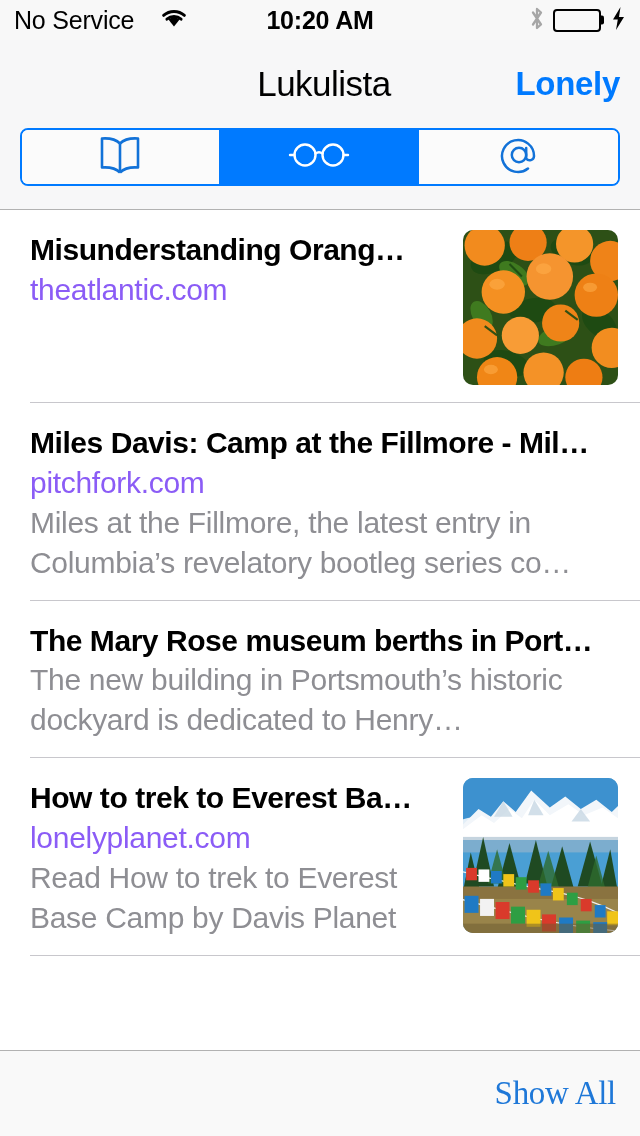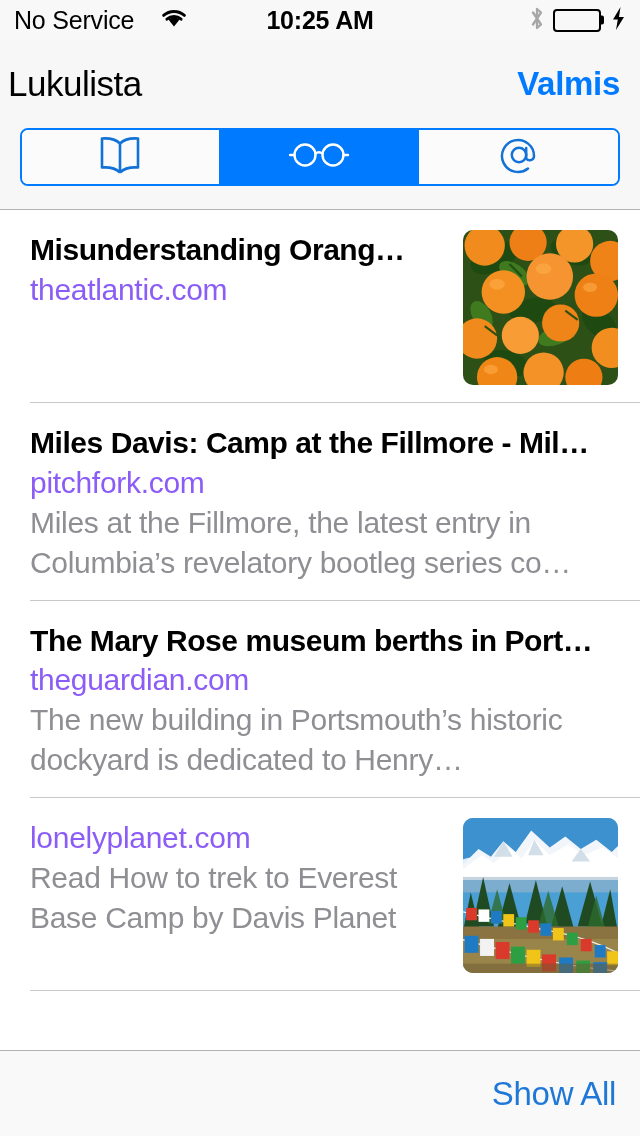--- a/index.html
+++ b/index.html
@@ -100,20 +100,21 @@
   .nav-top {
     position: relative;
     height: 88px;
     display: flex;
     align-items: center;
     padding: 0 20px;
   }
   .nav-title {
     position: absolute;
     left: 8px; right: 0;
+    text-align: center;
     font-size: 35px;
     font-weight: 500;
     color: #000;
     letter-spacing: -0.5px;
   }
   .nav-done {
     margin-left: auto;
     position: relative;
     z-index: 2;
     font-size: 33px;
@@ -215,20 +216,21 @@
 
   
   .toolbar {
     flex: 0 0 86px;
     background: #f9f9f9;
     border-top: 1px solid #b2b2b2;
     display: flex;
     align-items: center;
     justify-content: flex-end;
     padding: 0 24px;
+    font-family: Liberation Serif, serif;
   }
   .show-all {
     font-size: 33px;
     color: #1f78d8;
     letter-spacing: -0.3px;
     background: none;
     border: none;
     font-family: inherit;
     cursor: pointer;
     padding: 0;
@@ -245,21 +247,21 @@
       <span class="wifi-icon">
         <svg width="28" height="21" viewBox="0 0 28 21">
           <path d="M14 18.5 L8.4 11.6 a8.9 8.9 0 0 1 11.2 0 Z" fill="#000"></path>
           <path d="M3.6 7.4 a15.6 15.6 0 0 1 20.8 0" stroke="#000" stroke-width="2.9" fill="none" stroke-linecap="round"></path>
           <path d="M6.9 11.2 a10.9 10.9 0 0 1 14.2 0" stroke="#000" stroke-width="2.9" fill="none" stroke-linecap="round"></path>
         </svg>
       </span>
     </div>
 
     <div class="status-center">
-      <span class="status-time">10:25 AM</span>
+      <span class="status-time">10:20 AM</span>
     </div>
 
     <div class="status-right">
       <span class="bt-icon">
         <svg width="16" height="25" viewBox="0 0 16 25">
           <path d="M4 6.5 L12 18.5 L8 22 L8 3 L12 6.5 L4 18.5" stroke="#a6a6a6" stroke-width="2.3" fill="none" stroke-linejoin="round" stroke-linecap="round"></path>
         </svg>
       </span>
       <span class="battery">
         <span class="battery-fill"></span>
@@ -269,21 +271,21 @@
         <svg width="15" height="25" viewBox="0 0 15 25">
           <path d="M9.5 1 L2 13.5 L6.8 13.5 L5 24 L13 11 L8 11 Z" fill="#000"></path>
         </svg>
       </span>
     </div>
   </div>
 
   <div class="nav-bar">
     <div class="nav-top">
       <span class="nav-title">Lukulista</span>
-      <button class="nav-done">Valmis</button>
+      <button class="nav-done">Lonely</button>
     </div>
 
     <div class="segmented">
       <div class="segment">
         <span>
           <svg width="48" height="42" viewBox="0 0 48 42">
             <path d="M24 9.5 C20 5.5 13 4 6 4.5 L6 33.5 C13 33 20 34.5 24 38.5" stroke="#1272d8" stroke-width="2.6" fill="none" stroke-linejoin="round"></path>
             <path d="M24 9.5 C28 5.5 35 4 42 4.5 L42 33.5 C35 33 28 34.5 24 38.5" stroke="#1272d8" stroke-width="2.6" fill="none" stroke-linejoin="round"></path>
             <path d="M24 9.5 L24 38.5" stroke="#1272d8" stroke-width="2.6" fill="none"></path>
           </svg>
@@ -371,27 +373,27 @@
       <div class="item-text">
         <div class="item-title">Miles Davis: Camp at the Fillmore - Mil…</div>
         <div class="item-domain">pitchfork.com</div>
         <div class="item-snippet">Miles at the Fillmore, the latest entry in Columbia’s revelatory bootleg series co…</div>
       </div>
     </div>
 
     <div class="list-item">
       <div class="item-text">
         <div class="item-title">The Mary Rose museum berths in Port…</div>
-        <div class="item-domain">theguardian.com</div>
         <div class="item-snippet">The new building in Portsmouth’s historic dockyard is dedicated to Henry…</div>
       </div>
     </div>
 
     <div class="list-item">
       <div class="item-text">
+        <div class="item-title">How to trek to Everest Ba…</div>
         <div class="item-domain">lonelyplanet.com</div>
         <div class="item-snippet">Read How to trek to Everest Base Camp by Davis Planet</div>
       </div>
       <div class="item-thumb">
         <svg viewBox="0 0 100 100" preserveAspectRatio="xMidYMid slice">
           <rect width="100" height="100" fill="#4a9fd4"></rect>
           <rect width="100" height="34" fill="#3d91cf"></rect>
           <g fill="#ffffff" opacity="0.85">
             <ellipse cx="12" cy="30" rx="16" ry="5"></ellipse>
             <ellipse cx="40" cy="33" rx="14" ry="4.5"></ellipse>

